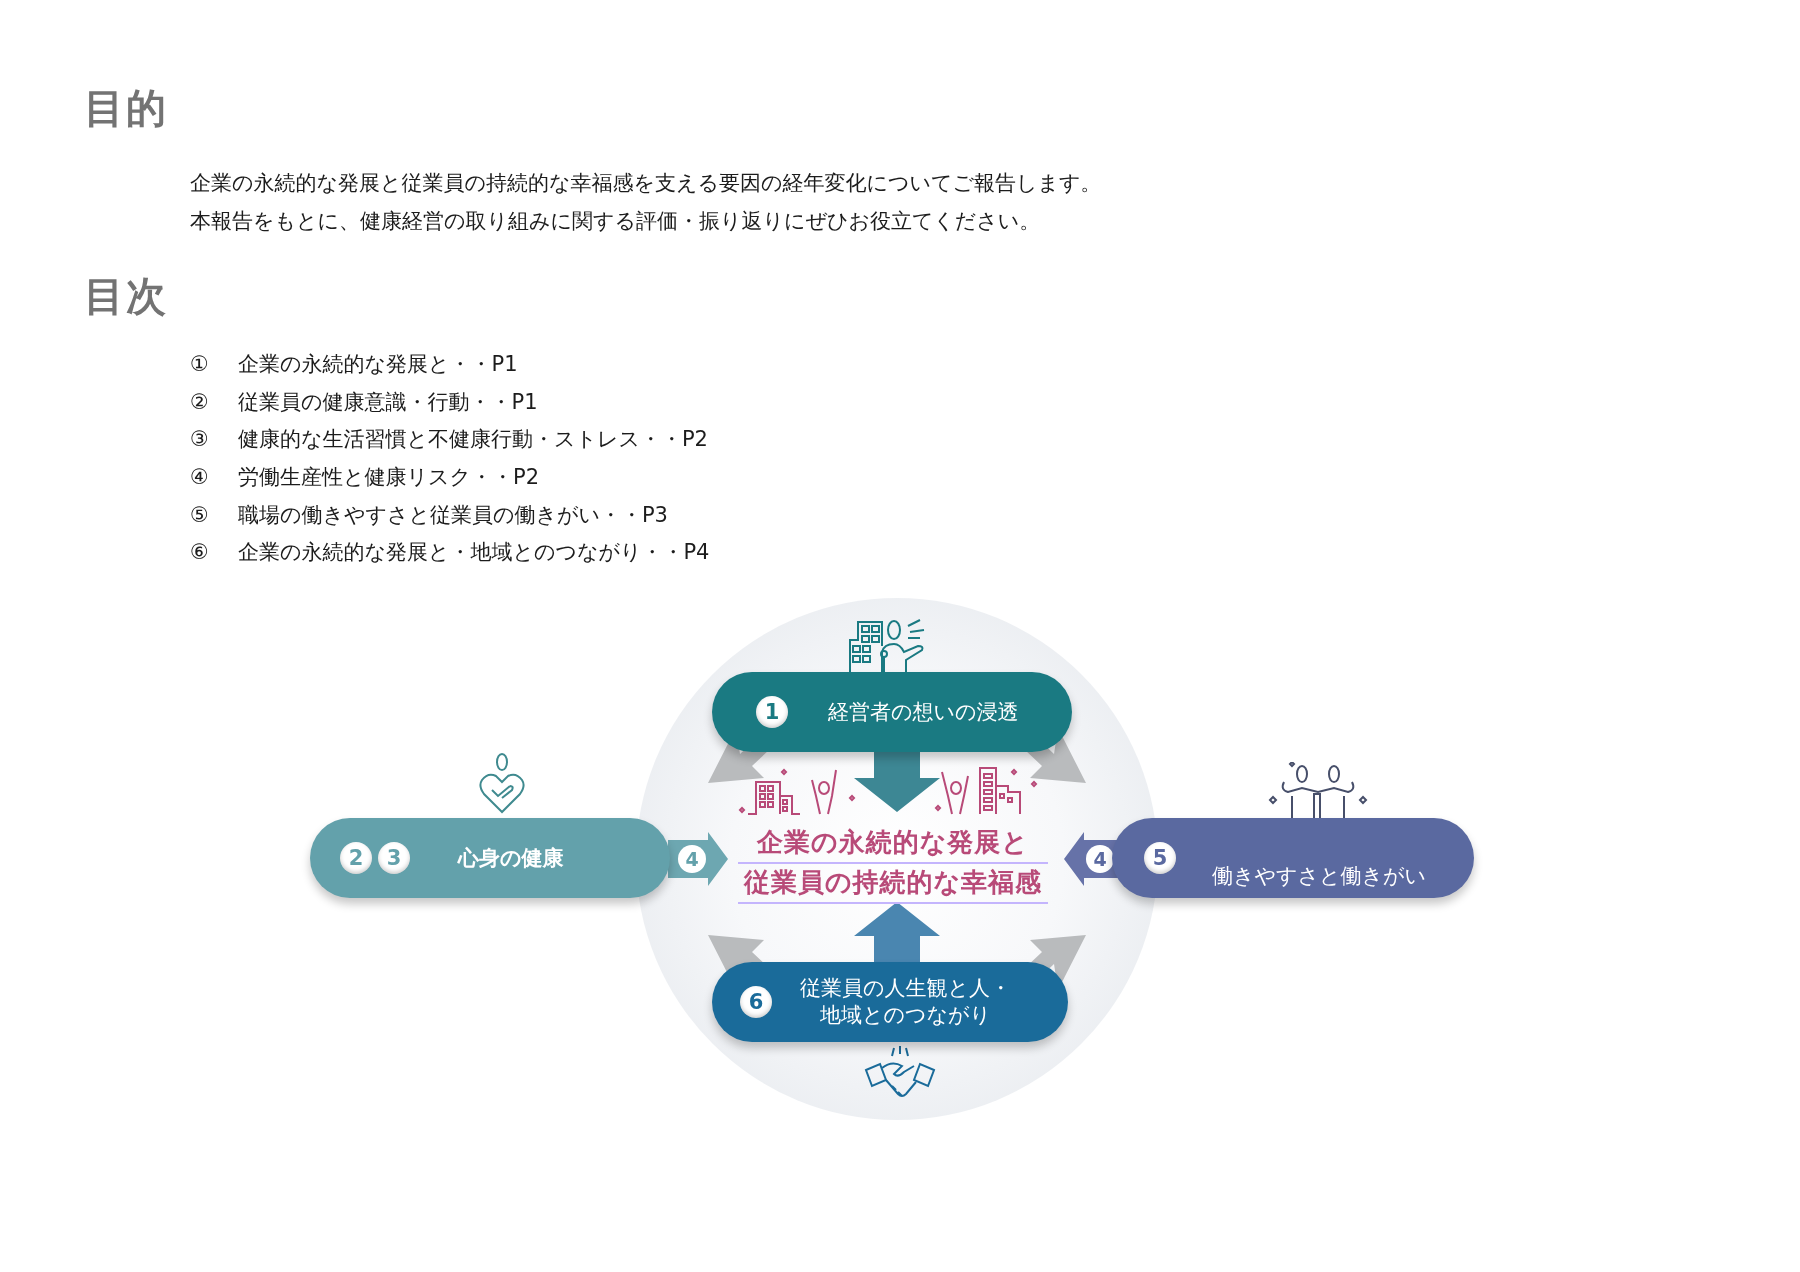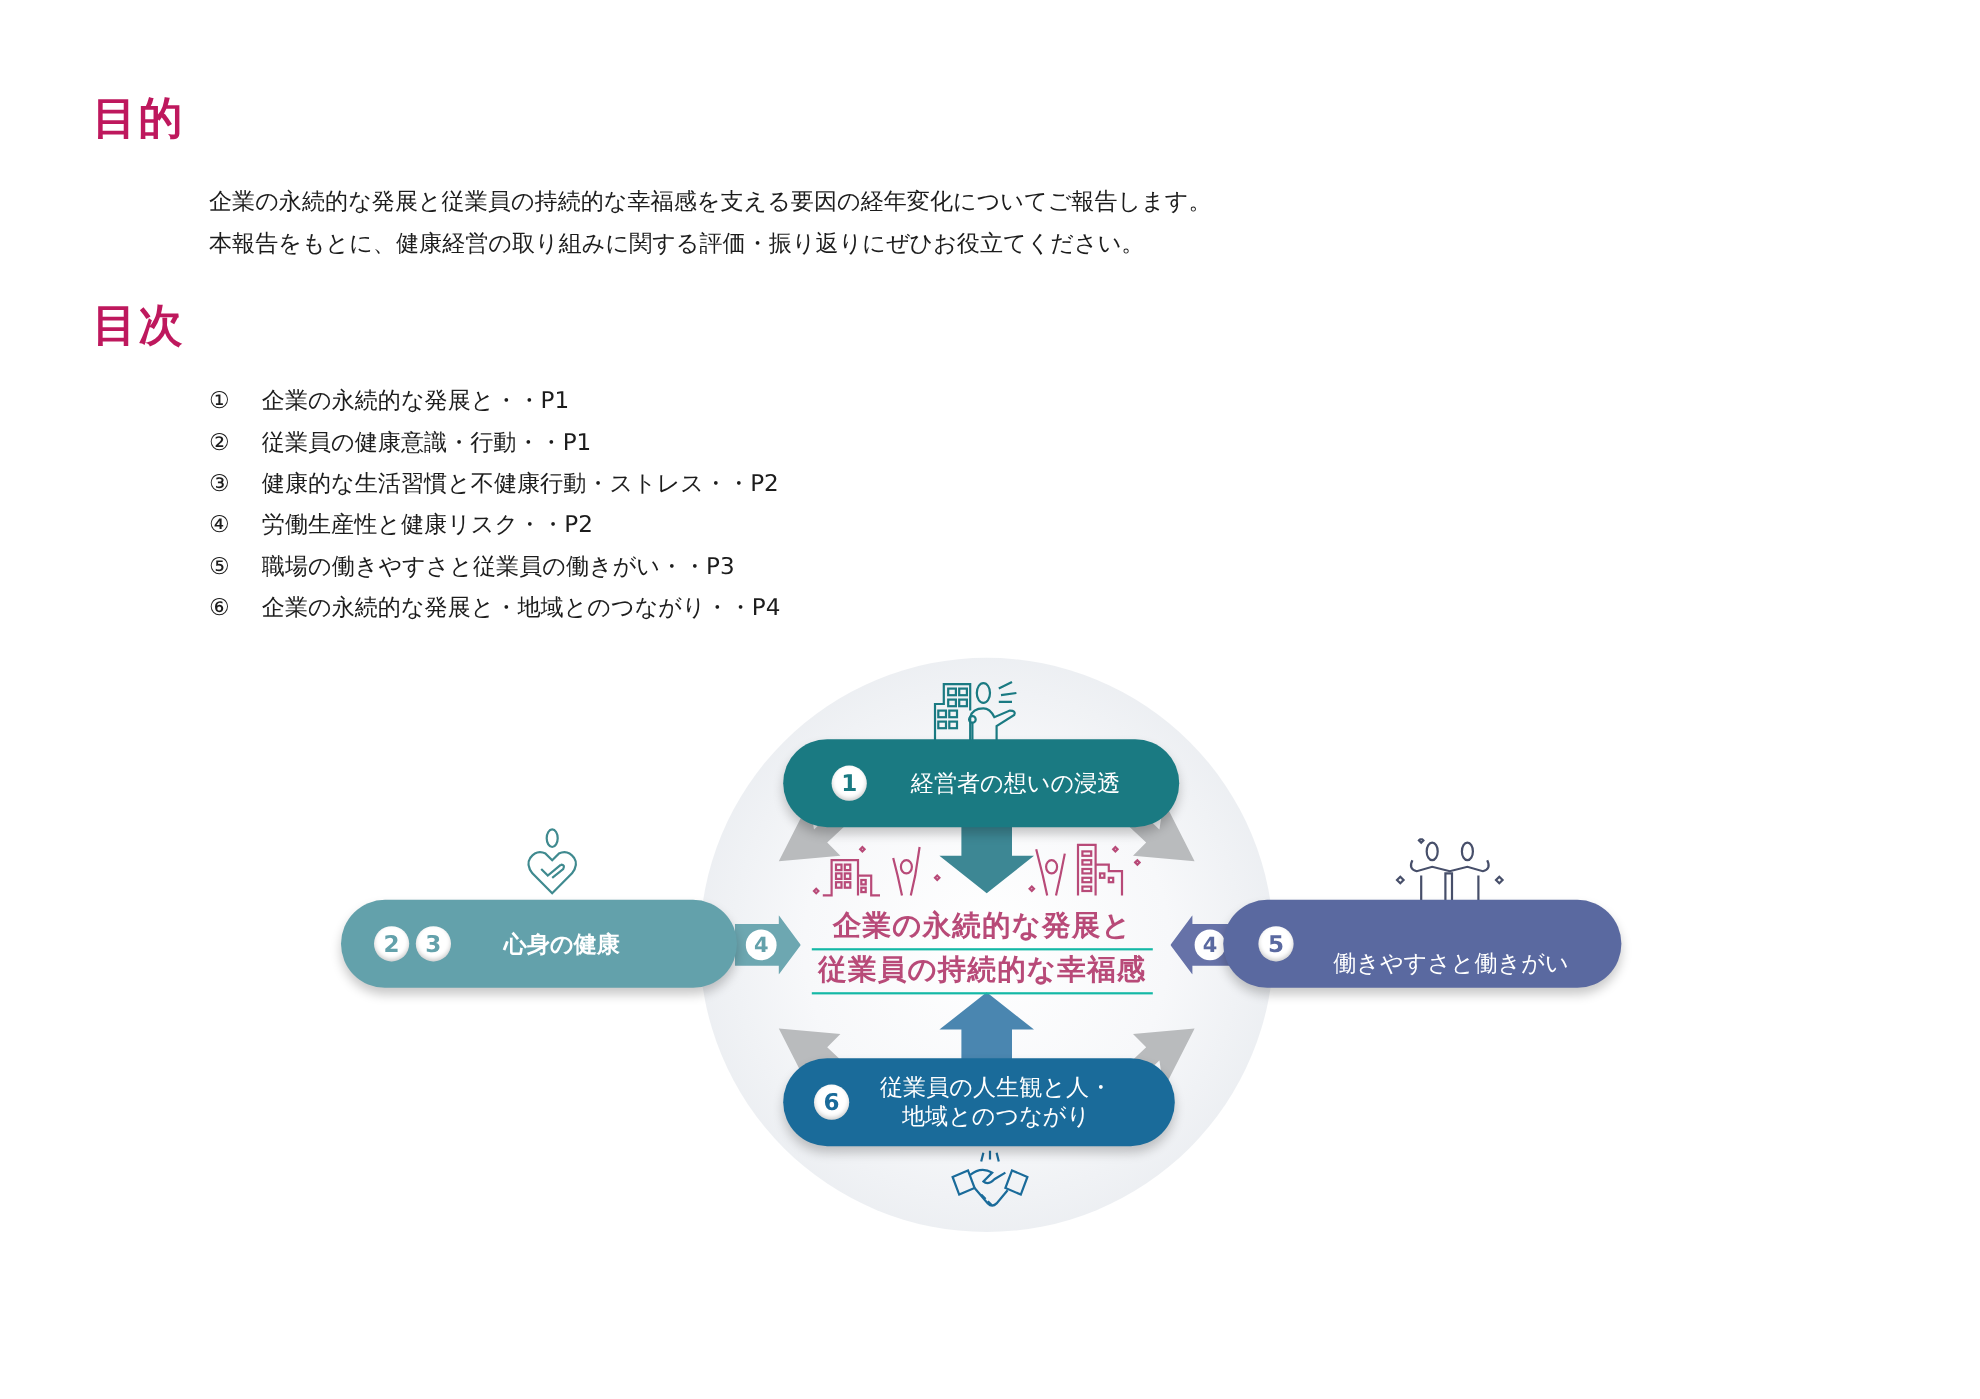--- a/index.html
+++ b/index.html
@@ -1,21 +1,21 @@
 <!DOCTYPE html>
 <html><head>
 <meta charset="utf-8">
 <style>
   html, body { margin: 0; padding: 0; }
   body {
     width: 1800px; height: 1272px; background: #ffffff; position: relative; overflow: hidden;
     font-family: "DejaVu Sans", "Liberation Sans", sans-serif; color: #1c1c1c;
   }
   .heading {
-    position: absolute; left: 84px; font-size: 40px; font-weight: bold; color: #be185d;
+    position: absolute; left: 84px; font-size: 40px; font-weight: bold; color: #737373;
     letter-spacing: 2px; line-height: 48px;
   }
   #h-purpose { top: 84px; }
   #h-toc { top: 272px; }
   .body-text { position: absolute; left: 190px; top: 164px; font-size: 21px; line-height: 38px; }
   .toc { position: absolute; left: 190px; top: 346px; margin: 0; padding: 0; list-style: none; }
   .toc li { height: 37.7px; line-height: 37.7px; font-size: 21px; display: flex; }
   .toc .mark { width: 48px; display: inline-block; }
 
   
@@ -56,21 +56,21 @@
   }
   #arrow-left4 { left: 668px; top: 832px; }
   #arrow-left4 .num { color: #63a1ab; margin-left: 10px; }
   #arrow-right4 { left: 1064px; top: 832px; }
   #arrow-right4 .num { color: #5a69a0; margin-left: 22px; }
 
   .center-text {
     position: absolute; left: 738px; top: 824px; width: 310px; text-align: center; color: #b84a78;
     font-weight: bold; font-size: 26px; letter-spacing: 1px;
   }
-  .center-text div { border-bottom: 2px solid #14b8a6; padding: 2px 0 4px; line-height: 32px; }
+  .center-text div { border-bottom: 2px solid #c4b5fd; padding: 2px 0 4px; line-height: 32px; }
   .abs { position: absolute; }
 </style>
 </head>
 <body>
 
 <div id="h-purpose" class="heading">目的</div>
 <div class="body-text">
   <div>企業の永続的な発展と従業員の持続的な幸福感を支える要因の経年変化についてご報告します。</div>
   <div>本報告をもとに、健康経営の取り組みに関する評価・振り返りにぜひお役立てください。</div>
 </div>

